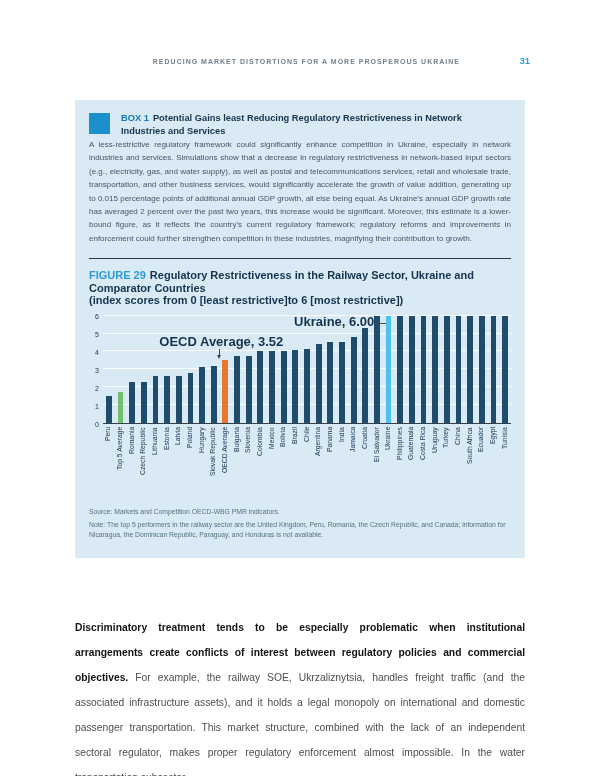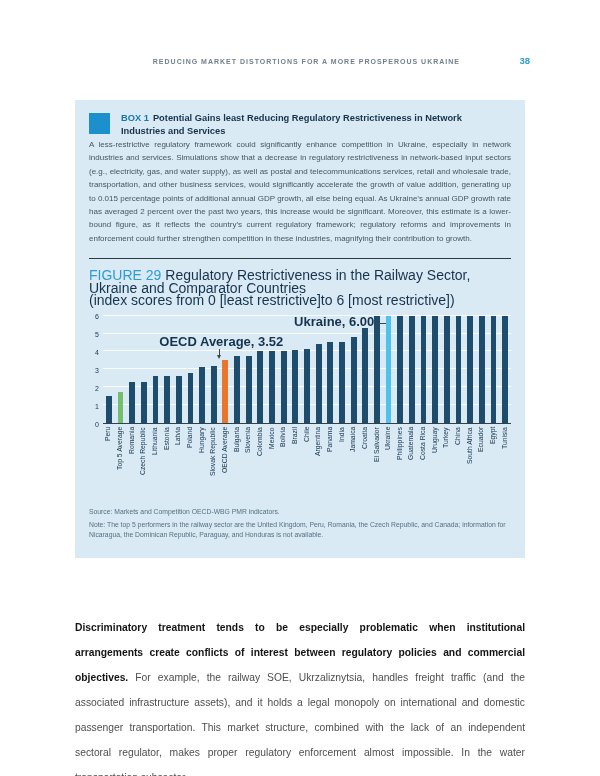--- a/index.html
+++ b/index.html
@@ -14,21 +14,21 @@
   
   .box { position:absolute; left:75px; top:100px; width:450px; height:458px; background:#d9eaf5; padding:12px 14px 10px 14px; }
   .box-head { display:flex; align-items:flex-start; padding-left:0; }
   .box-icon { width:21px; height:21px; background:#1b90cc; flex:0 0 21px; margin-top:1px; }
   .box-title { margin-left:11px; font-size:9.3px; font-weight:bold; color:#15334d; line-height:13px; width:380px; }
   .box-label { color:#1477b3; margin-right:4px;text-align:center; }
   .box-body { font-size:8px; line-height:13.4px; color:#44565f; text-align:justify; }
 
   .divider { border-top:1px solid #2a3a44; margin:13px 0 10px 0; }
 
-  .fig-title { font-size:14px; font-weight:normal; color:#15334d; line-height:12.5px; }
+  .fig-title { font-size:11px; font-weight:bold; color:#15334d; line-height:12.5px; }
   .fig-label { color:#2e9bd6; margin-right:4px; }
 
   
   .chart { margin-top:9px; display:flex; }
   .y-axis { position:relative; width:14px; flex:0 0 14px; height:108px; }
   .ytick { position:absolute; right:4px; font-size:7px; color:#15334d; }
   .plot-wrap { flex:1; }
   .plot { position:relative; height:108px; border-bottom:1px solid #333f49; }
   .gridline { position:absolute; left:0; right:0; height:1px; background:rgba(255,255,255,0.85); }
   .bars-row { position:absolute; inset:0; display:flex; align-items:flex-end; }
@@ -52,21 +52,21 @@
   .bodytext { position:absolute; left:75px; top:615px; width:450px; font-size:10.3px; line-height:25px; text-align:justify; }
   .lead { font-weight:bold; color:#141414; }
   .cont { color:#4e4e4e; }
 </style>
 </head>
 <body>
 
 <div class="page">
 
   <div class="runhead">REDUCING MARKET DISTORTIONS FOR A MORE PROSPEROUS UKRAINE</div>
-  <div class="pagenum">38</div>
+  <div class="pagenum">31</div>
 
   <div class="box">
     <div class="box-head">
       <div class="box-icon"></div>
       <div class="box-title">
         <span class="box-label">BOX 1</span><span>Potential Gains least Reducing Regulatory Restrictiveness in Network Industries and Services</span>
       </div>
     </div>
 
     <div class="box-body">A less-restrictive regulatory framework could significantly enhance competition in Ukraine, especially in network industries and services. Simulations show that a decrease in regulatory restrictiveness in network-based input sectors (e.g., electricity, gas, and water supply), as well as postal and telecommunications services, retail and wholesale trade, transportation, and other business services, would significantly accelerate the growth of value addition, generating up to 0.015 percentage points of additional annual GDP growth, all else being equal. As Ukraine’s annual GDP growth rate has averaged 2 percent over the past two years, this increase would be significant. Moreover, this estimate is a lower-bound figure, as it reflects the country’s current regulatory framework; regulatory reforms and improvements in enforcement could further strengthen competition in these industries, magnifying their contribution to growth.</div>

